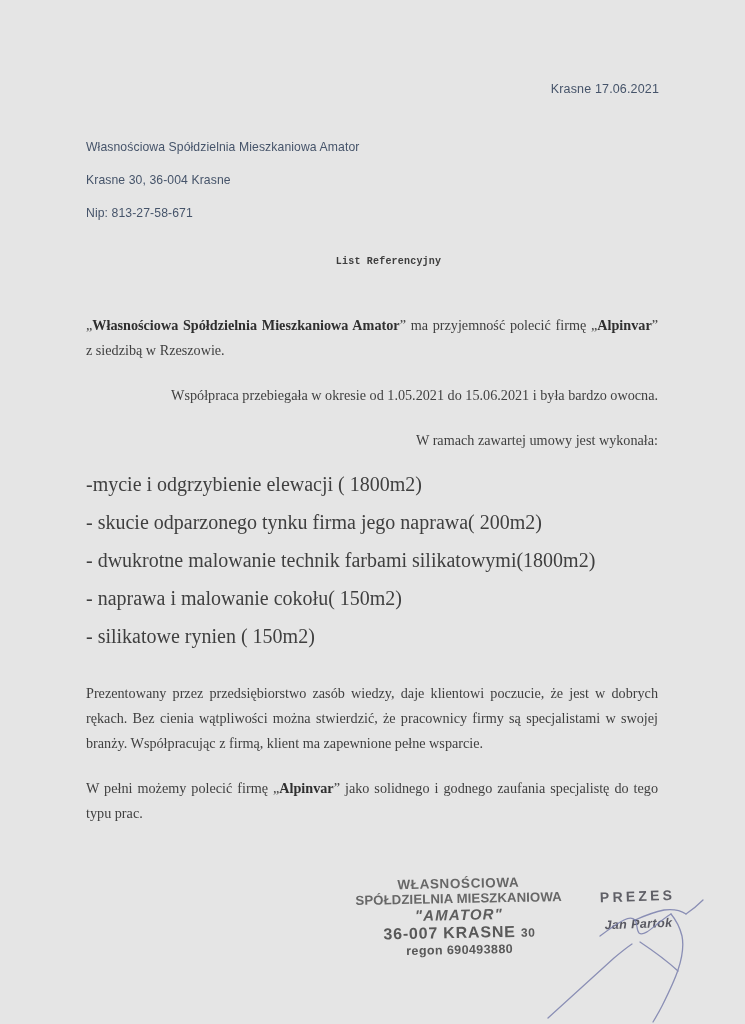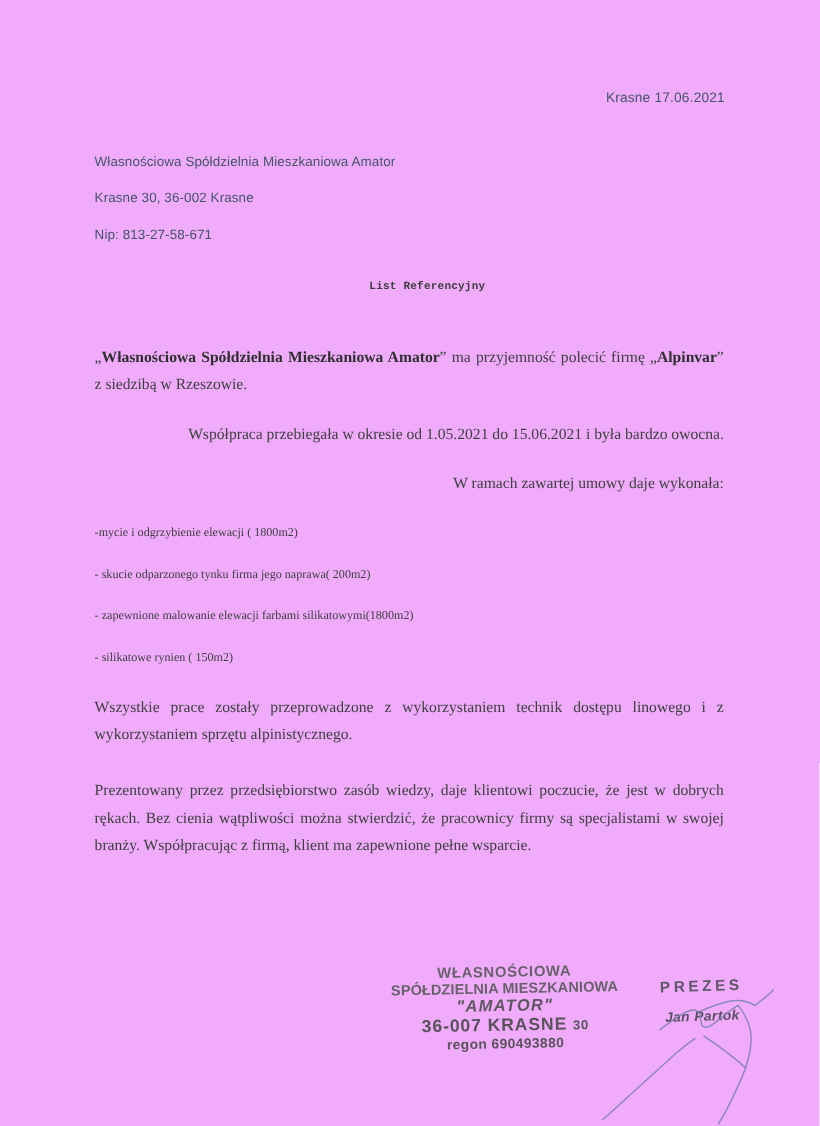--- a/index.html
+++ b/index.html
@@ -13,21 +13,21 @@
     height: 1024px;
     position: relative;
     overflow: hidden;
     font-family: "Liberation Serif", "DejaVu Serif", serif;
     color: #4a4a4a;
   }
 
   .page {
     position: absolute;
     inset: 0;
-    background: #f0abfc;
+    background: #e5e5e5;
   }
 
   
   .date-line {
     position: absolute;
     top: 82px;
     right: 86px;
     font-family: "Liberation Sans", "DejaVu Sans", sans-serif;
     font-size: 12.5px;
     color: #46546a;
@@ -80,21 +80,21 @@
     text-justify: inter-word;
     margin: 0 0 14px 0;
     font-family: Liberation Serif, serif;
   }
   .para.left { text-align: right; }
   .para b { font-weight: bold; color: #2f2f2f; }
 
   .list-item {
     text-align: left;
     margin: 0 0 16px 0;
-    font-size: 11px;
+    font-size: 20px;
     line-height: 22px;
   }
 
   .gap-sm { height: 6px; }
 
   
   .stamp-area {
     position: absolute;
     left: 0;
     top: 872px;
@@ -190,60 +190,61 @@
 </style>
 </head>
 <body>
 
 <div class="page">
 
   <div class="date-line">Krasne 17.06.2021</div>
 
   <div class="recipient">
     <div class="line">Własnościowa Spółdzielnia Mieszkaniowa Amator</div>
-    <div class="line">Krasne 30, 36-002 Krasne</div>
+    <div class="line">Krasne 30, 36-004 Krasne</div>
     <div class="line">Nip: 813-27-58-671</div>
   </div>
 
   <div class="doc-title">List Referencyjny</div>
 
   <div class="body-wrap">
 
     <p class="para">„<b>Własnościowa Spółdzielnia Mieszkaniowa Amator</b>” ma przyjemność polecić firmę „<b>Alpinvar</b>” z siedzibą w Rzeszowie.</p>
 
     <div class="gap-sm"></div>
 
     <p class="para left">Współpraca przebiegała w okresie od 1.05.2021 do 15.06.2021 i była bardzo owocna.</p>
 
     <div class="gap-sm"></div>
 
-    <p class="para left">W ramach zawartej umowy daje wykonała:</p>
+    <p class="para left">W ramach zawartej umowy jest wykonała:</p>
 
     <div class="gap-sm"></div>
 
     <div>
       <p class="list-item">-mycie i odgrzybienie elewacji ( 1800m2)</p>
       <p class="list-item">- skucie odparzonego tynku firma jego naprawa( 200m2)</p>
-      <p class="list-item">- zapewnione malowanie elewacji farbami silikatowymi(1800m2)</p>
+      <p class="list-item">- dwukrotne malowanie technik farbami silikatowymi(1800m2)</p>
+      <p class="list-item">- naprawa i malowanie cokołu( 150m2)</p>
       <p class="list-item">- silikatowe rynien ( 150m2)</p>
     </div>
 
     <div class="gap-sm"></div>
 
-    <p class="para">Wszystkie prace zostały przeprowadzone z wykorzystaniem technik dostępu linowego i z wykorzystaniem sprzętu alpinistycznego.</p>
 
     <div class="gap-sm"></div>
 
 
     <div class="gap-sm"></div>
 
     <p class="para">Prezentowany przez przedsiębiorstwo zasób wiedzy, daje klientowi poczucie, że jest w dobrych rękach. Bez cienia wątpliwości można stwierdzić, że pracownicy firmy są specjalistami w swojej branży. Współpracując z firmą, klient ma zapewnione pełne wsparcie.</p>
 
     <div class="gap-sm"></div>
 
+    <p class="para">W pełni możemy polecić firmę „<b>Alpinvar</b>” jako solidnego i godnego zaufania specjalistę do tego typu prac.</p>
   </div>
 
   <div class="stamp-area">
 
     <div class="company-stamp">
       <div class="s1">WŁASNOŚCIOWA</div>
       <div class="s2">SPÓŁDZIELNIA MIESZKANIOWA</div>
       <div class="s3">"AMATOR"</div>
       <div class="s4">
         <span>36-007 KRASNE</span>

